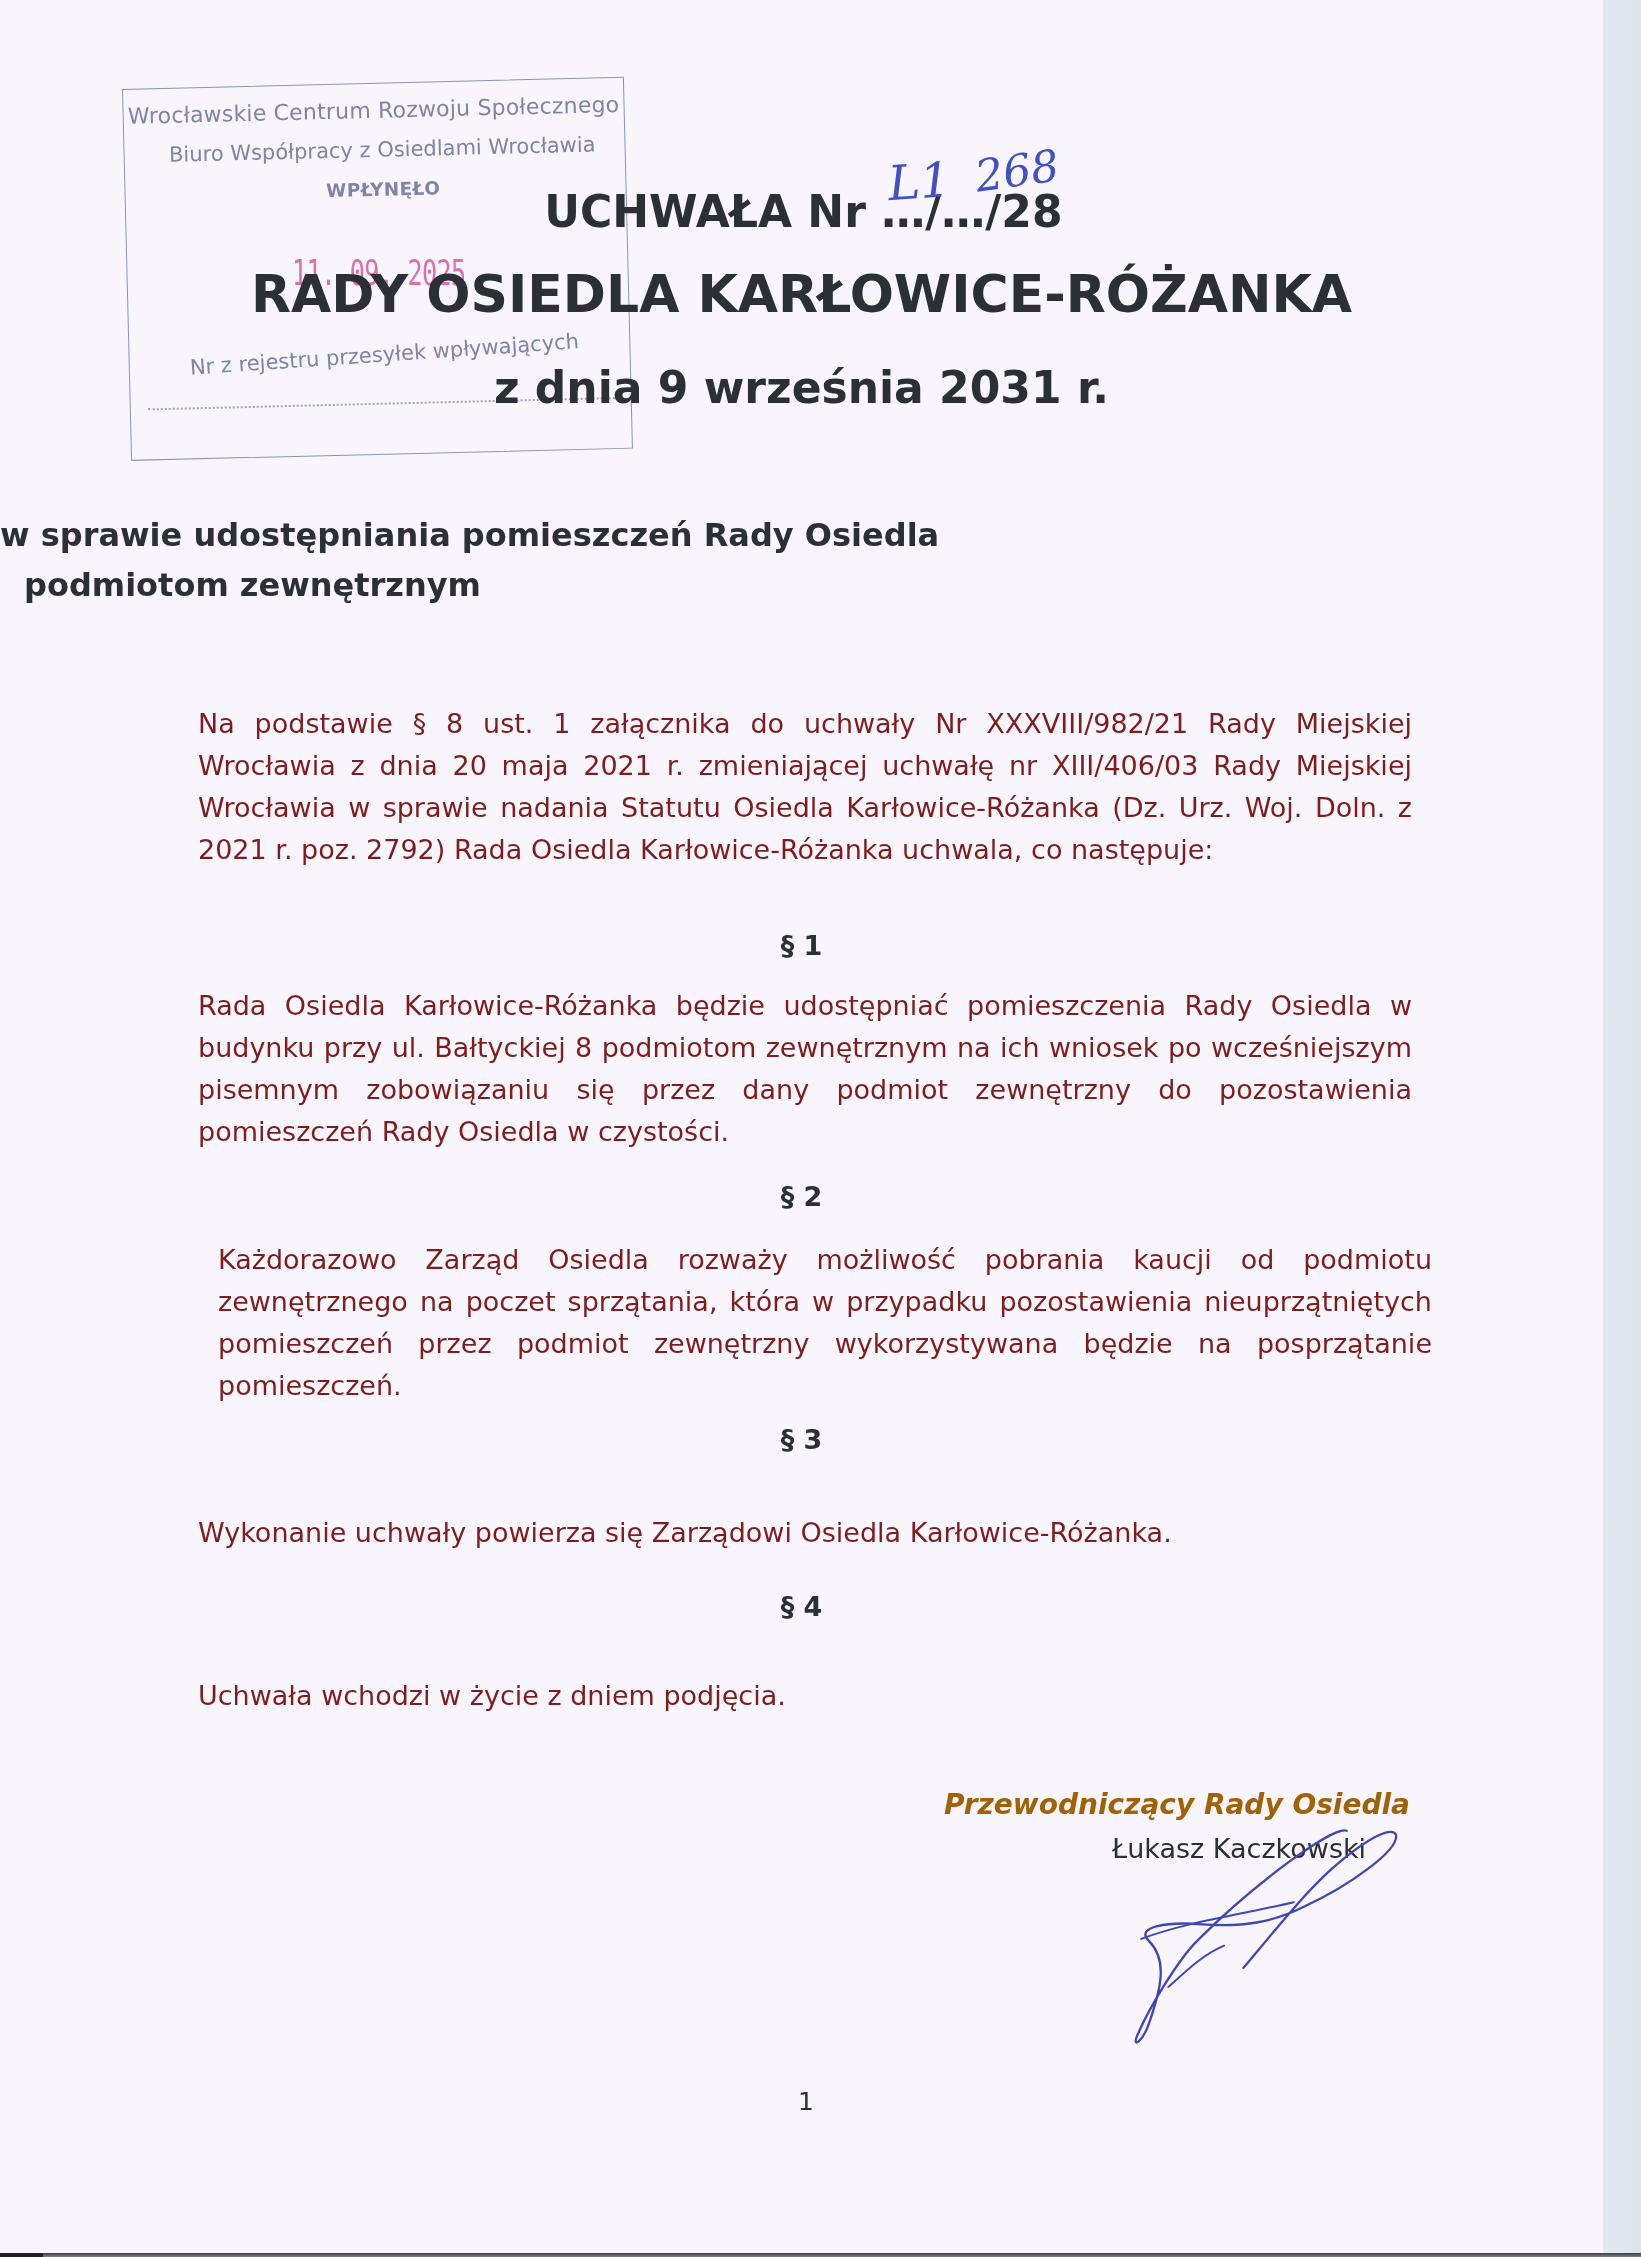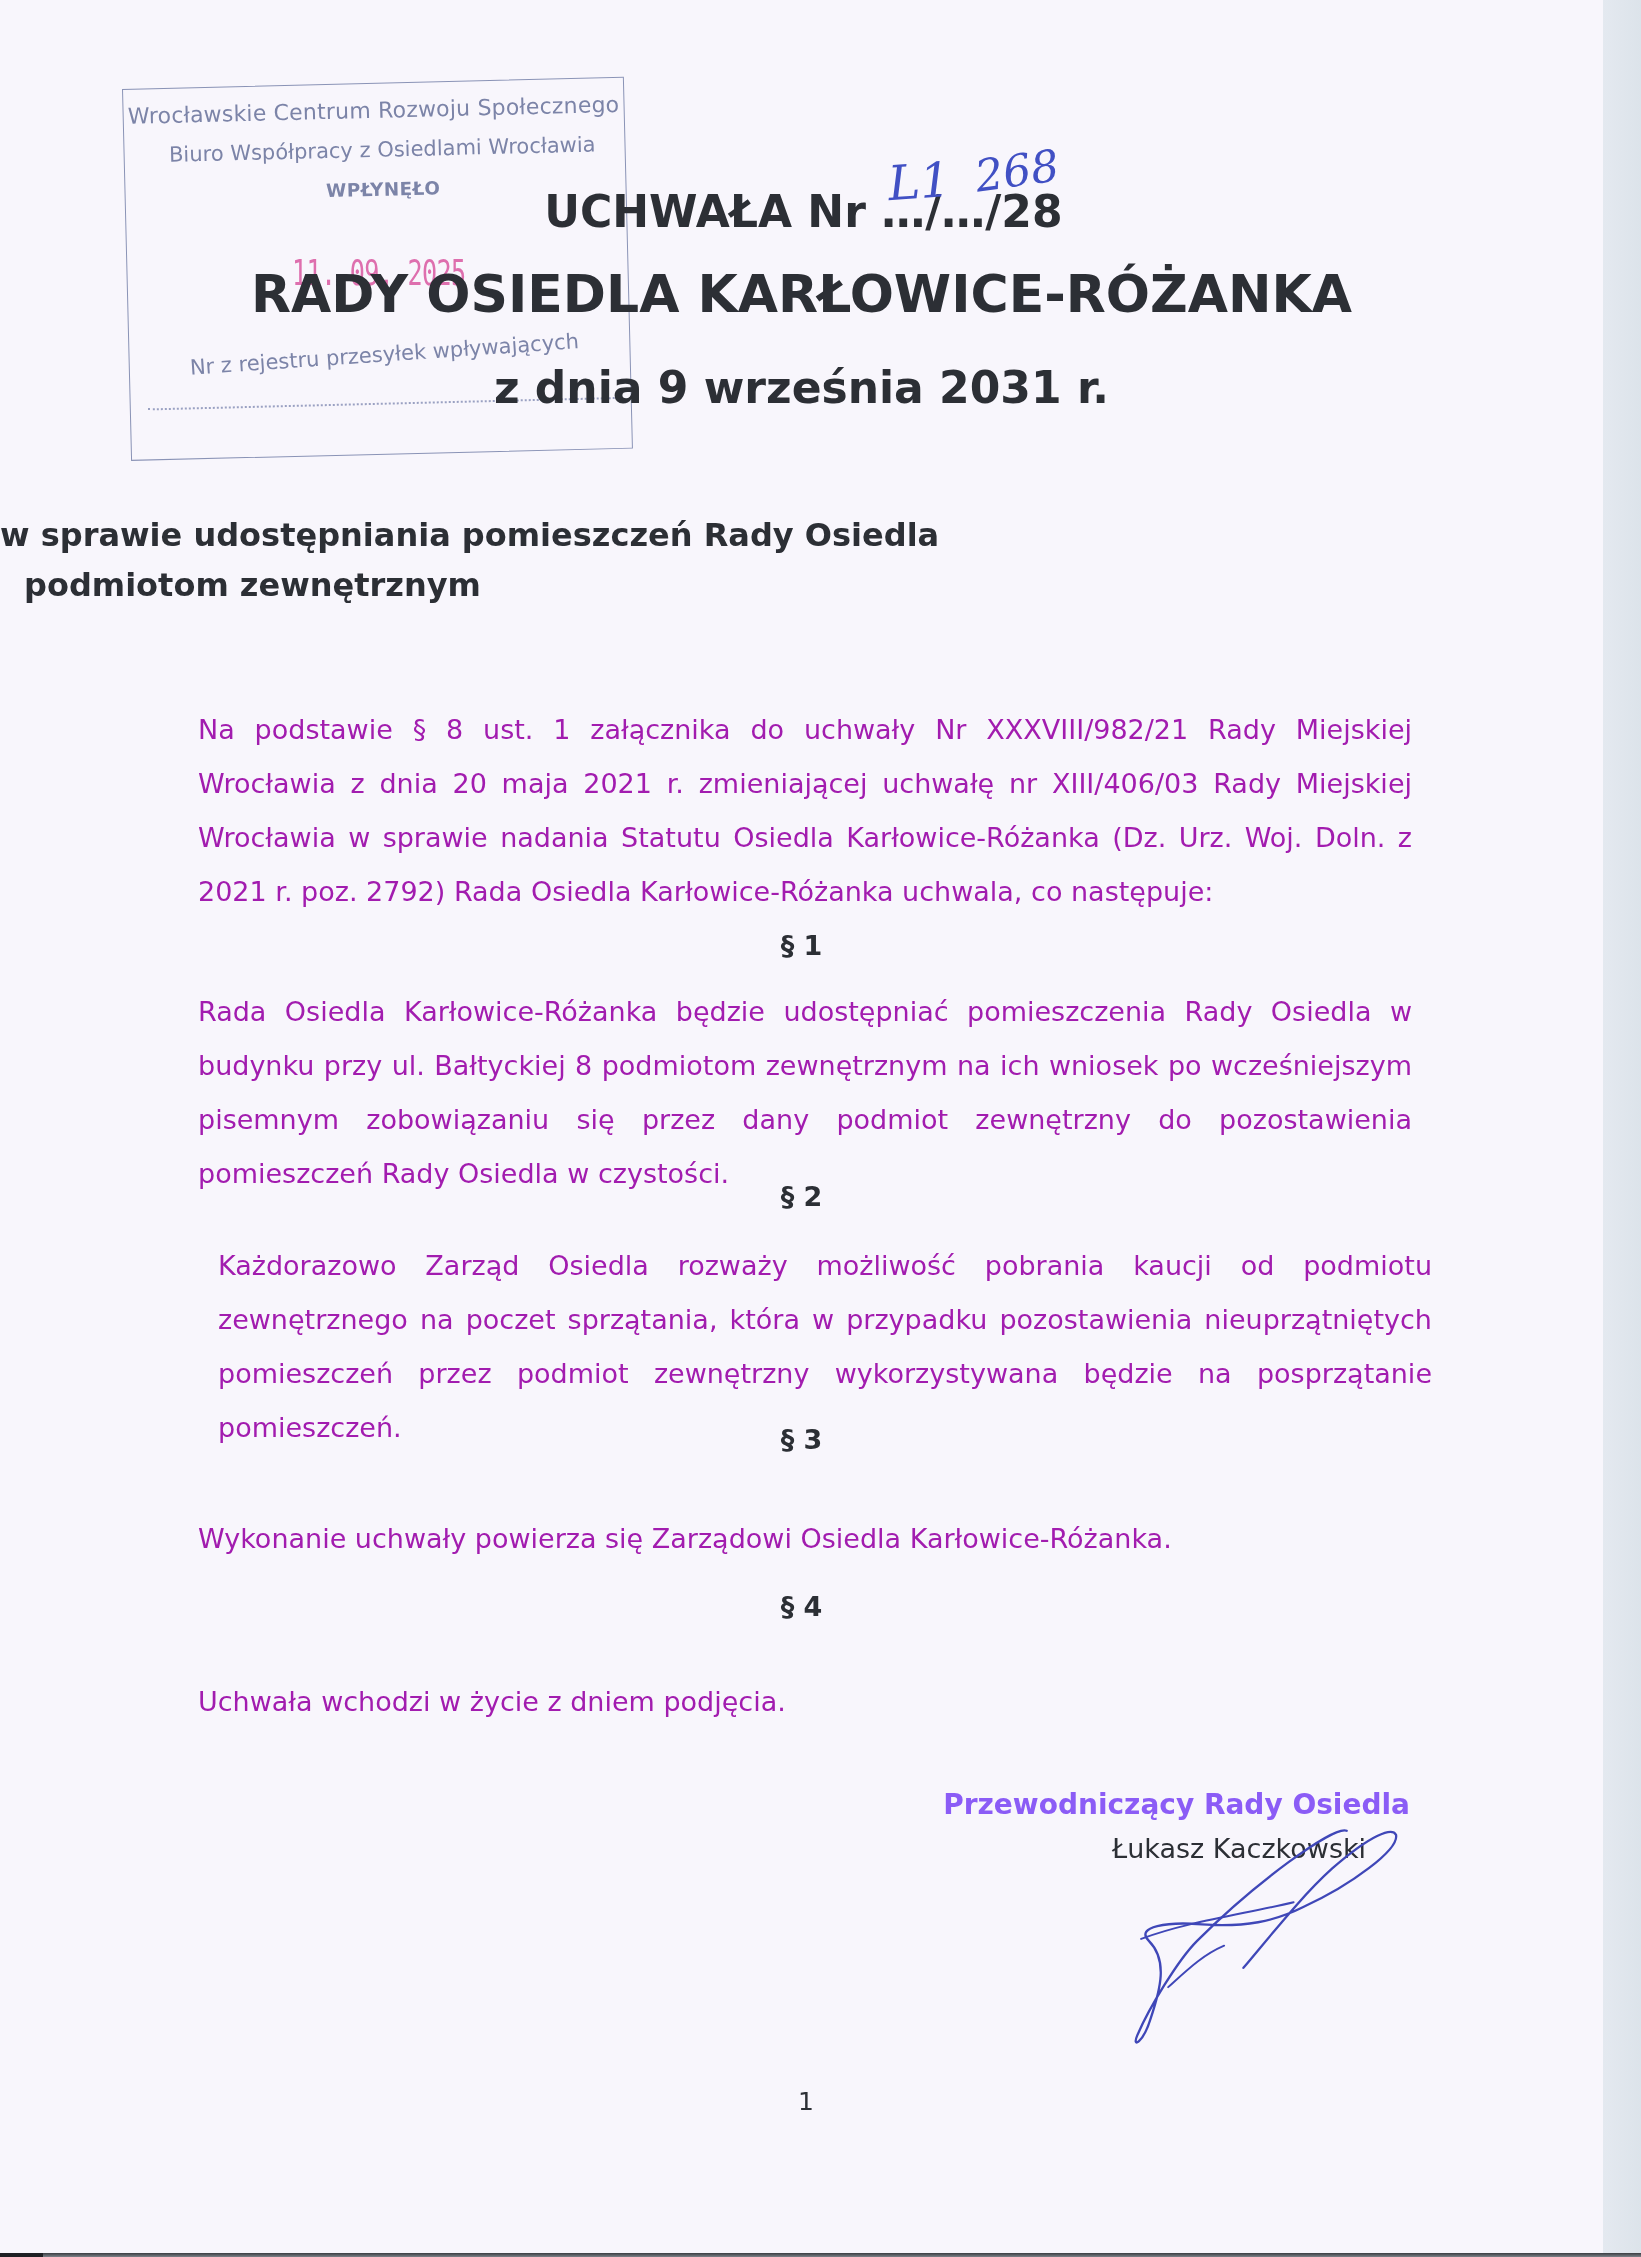--- a/index.html
+++ b/index.html
@@ -70,41 +70,41 @@
   .subject {
     position:absolute; left:0; width:1603px; text-align:left;
     font-weight:bold; font-size:32px; color:#2c2f35; line-height:50px;
   }
   .subj1 { top:510px; }
   .subj2 { top:560px;margin-left:24px; }
 
   
   .para {
     position:absolute; left:198px; width:1214px;
-    font-size:27px; line-height:54px; text-align:justify;
-    color:#a21caf;
+    font-size:27px; line-height:42px; text-align:justify;
+    color:#7f1d1d;
   }
   .para-preamble { top:703px; }
   .para-1 { top:985px; }
   .para-2 { top:1239px;margin-left:20px; }
   .para-3 { top:1512px; }
   .para-4 { top:1675px; }
   .section-mark {
     position:absolute; left:0; width:1603px; text-align:center;
     font-weight:bold; font-size:27px; color:#2c2f35;
   }
   .sec1 { top:930px; }
   .sec2 { top:1181px; }
   .sec3 { top:1424px; }
   .sec4 { top:1591px; }
 
   
   .sig-title {
     position:absolute; left:922px; top:1788px; width:488px; text-align:right;
-    font-weight:bold; font-size:28px; color:#8b5cf6; white-space:nowrap;
+    font-weight:bold; font-size:28px; color:#a16207; white-space:nowrap;font-style:italic;
   }
   .sig-name {
     position:absolute; left:1112px; top:1833px;
     font-size:27px; color:#2c2f35; white-space:nowrap;
   }
   .signature { position:absolute; left:1110px; top:1825px; width:319px; height:222px; }
 
   .page-number {
     position:absolute; left:798px; top:2087px; font-size:25px; color:#2c2f35;
   }

